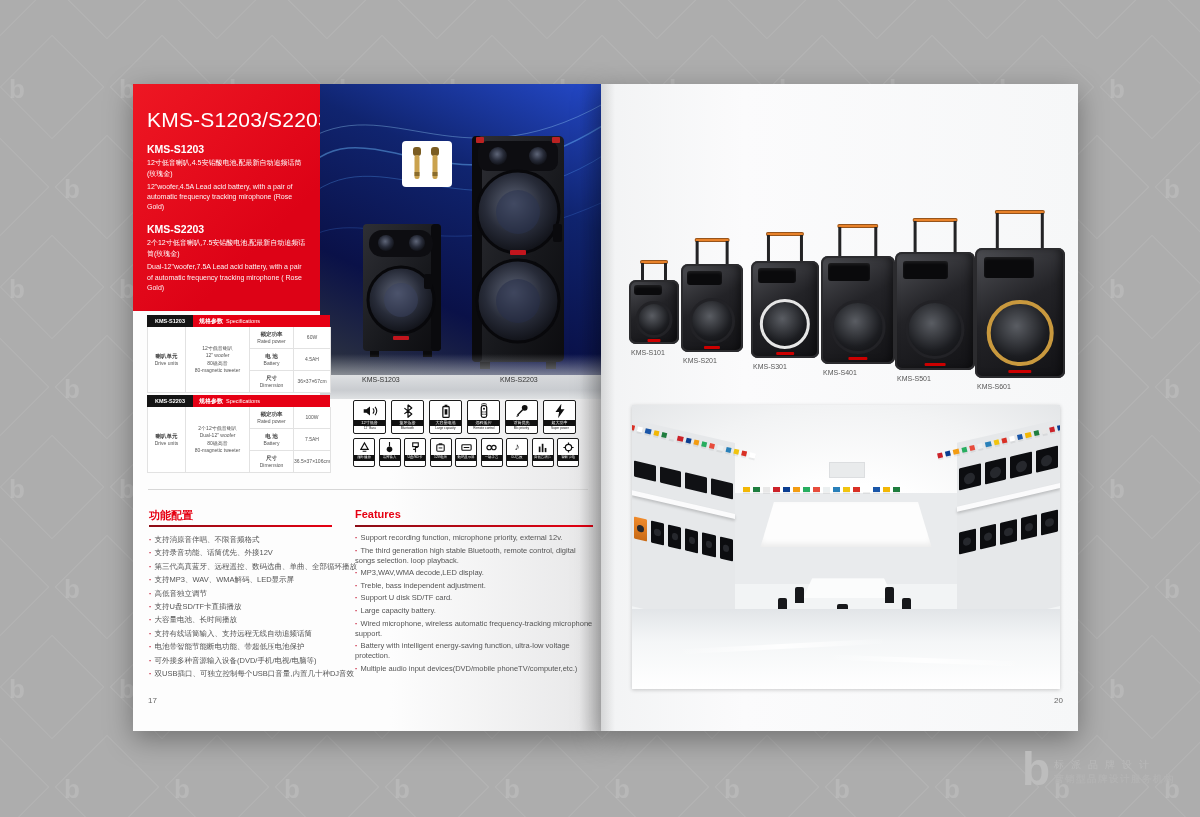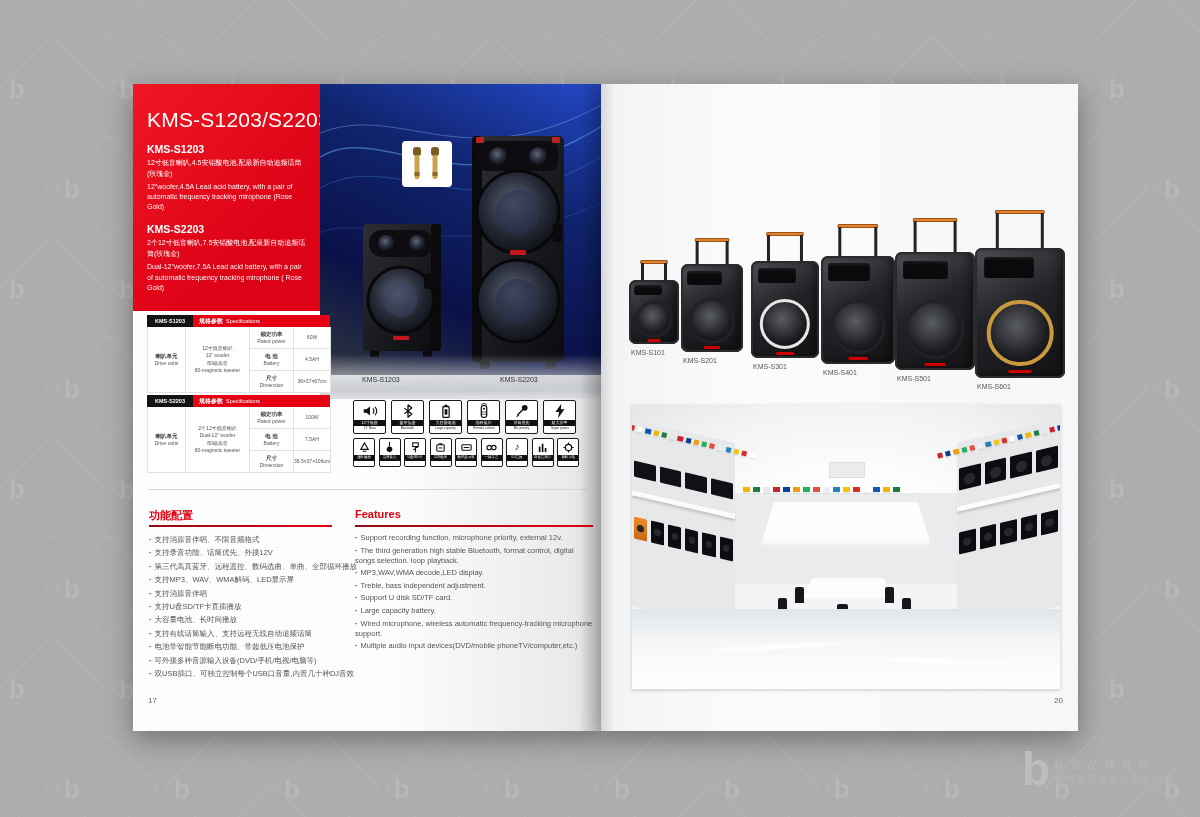--- a/index.html
+++ b/index.html
@@ -686,39 +686,40 @@
 
     <div class="divider"></div>
 
     <div class="col-head head-cn">功能配置</div>
     <div class="col-rule rule-cn"></div>
     <ul class="feat feat-cn">
       <li>支持消原音伴唱、不限音频格式</li>
       <li>支持录音功能、话筒优先、外接12V</li>
       <li>第三代高真蓝牙、远程遥控、数码选曲、单曲、全部循环播放</li>
       <li>支持MP3、WAV、WMA解码、LED显示屏</li>
-      <li>支持消原音伴唱</li>
+      <li>高低音独立调节</li>
       <li>支持U盘SD/TF卡直插播放</li>
       <li>大容量电池、长时间播放</li>
       <li>支持有线话筒输入、支持远程无线自动追频话筒</li>
       <li>电池带智能节能断电功能、带超低压电池保护</li>
       <li>可外接多种音源输入设备(DVD/手机/电视/电脑等)</li>
       <li>双USB插口、可独立控制每个USB口音量,内置几十种DJ音效</li>
     </ul>
 
     <div class="col-head head-en">Features</div>
     <div class="col-rule rule-en"></div>
     <ul class="feat feat-en">
       <li>Support recording function, microphone priority, external 12v.</li>
-      <li>The third generation high stable Bluetooth, format control, digital songs selection. loop playback.</li>
+      <li>The third generation high stable Bluetooth, remote control, digital songs selection. loop playback.</li>
       <li>MP3,WAV,WMA decode,LED display.</li>
       <li>Treble, bass independent adjustment.</li>
       <li>Support U disk SD/TF card.</li>
       <li>Large capacity battery.</li>
       <li>Wired microphone, wireless automatic frequency-tracking microphone support.</li>
+      <li>Battery with intelligent energy-saving function, ultra-low voltage protection.</li>
       <li>Multiple audio input devices(DVD/mobile phoneTV/computer,etc.)</li>
     </ul>
 
     <div class="pagenum" style="left:15px;top:612px;">17</div>
   </div>
 
   <div class="page page-right">
 
 
     <div class="product p1">

